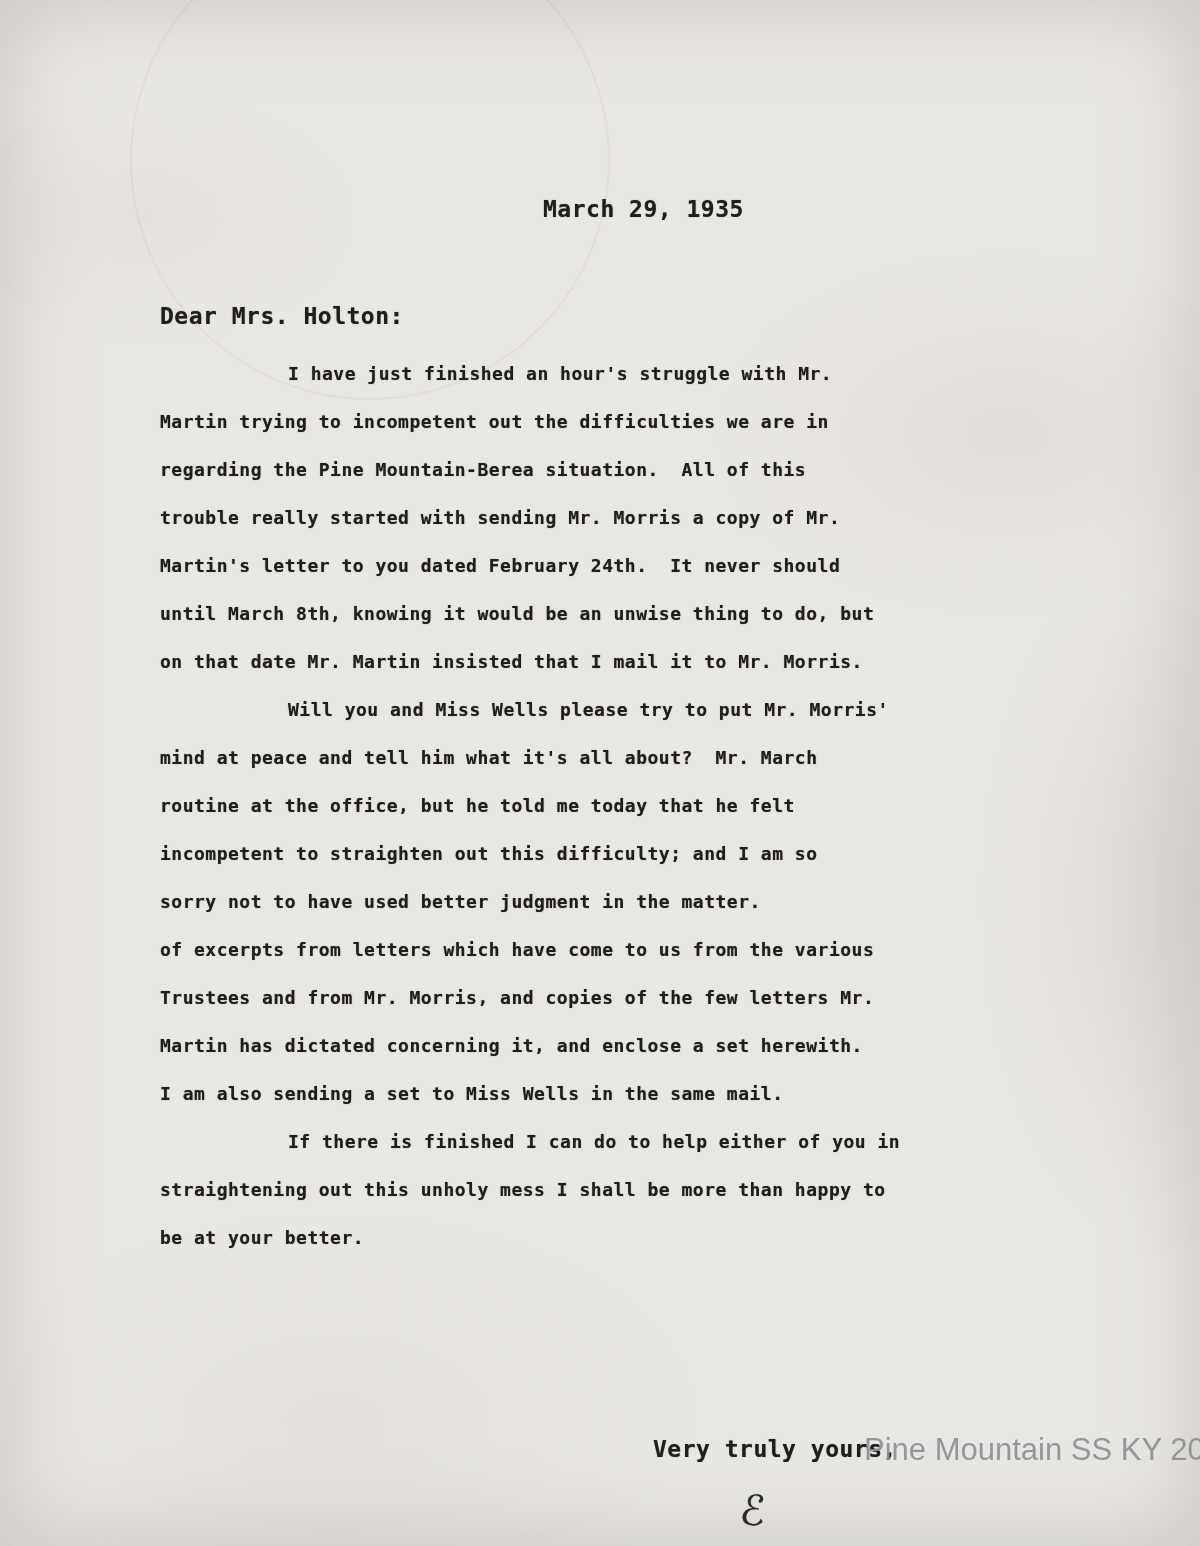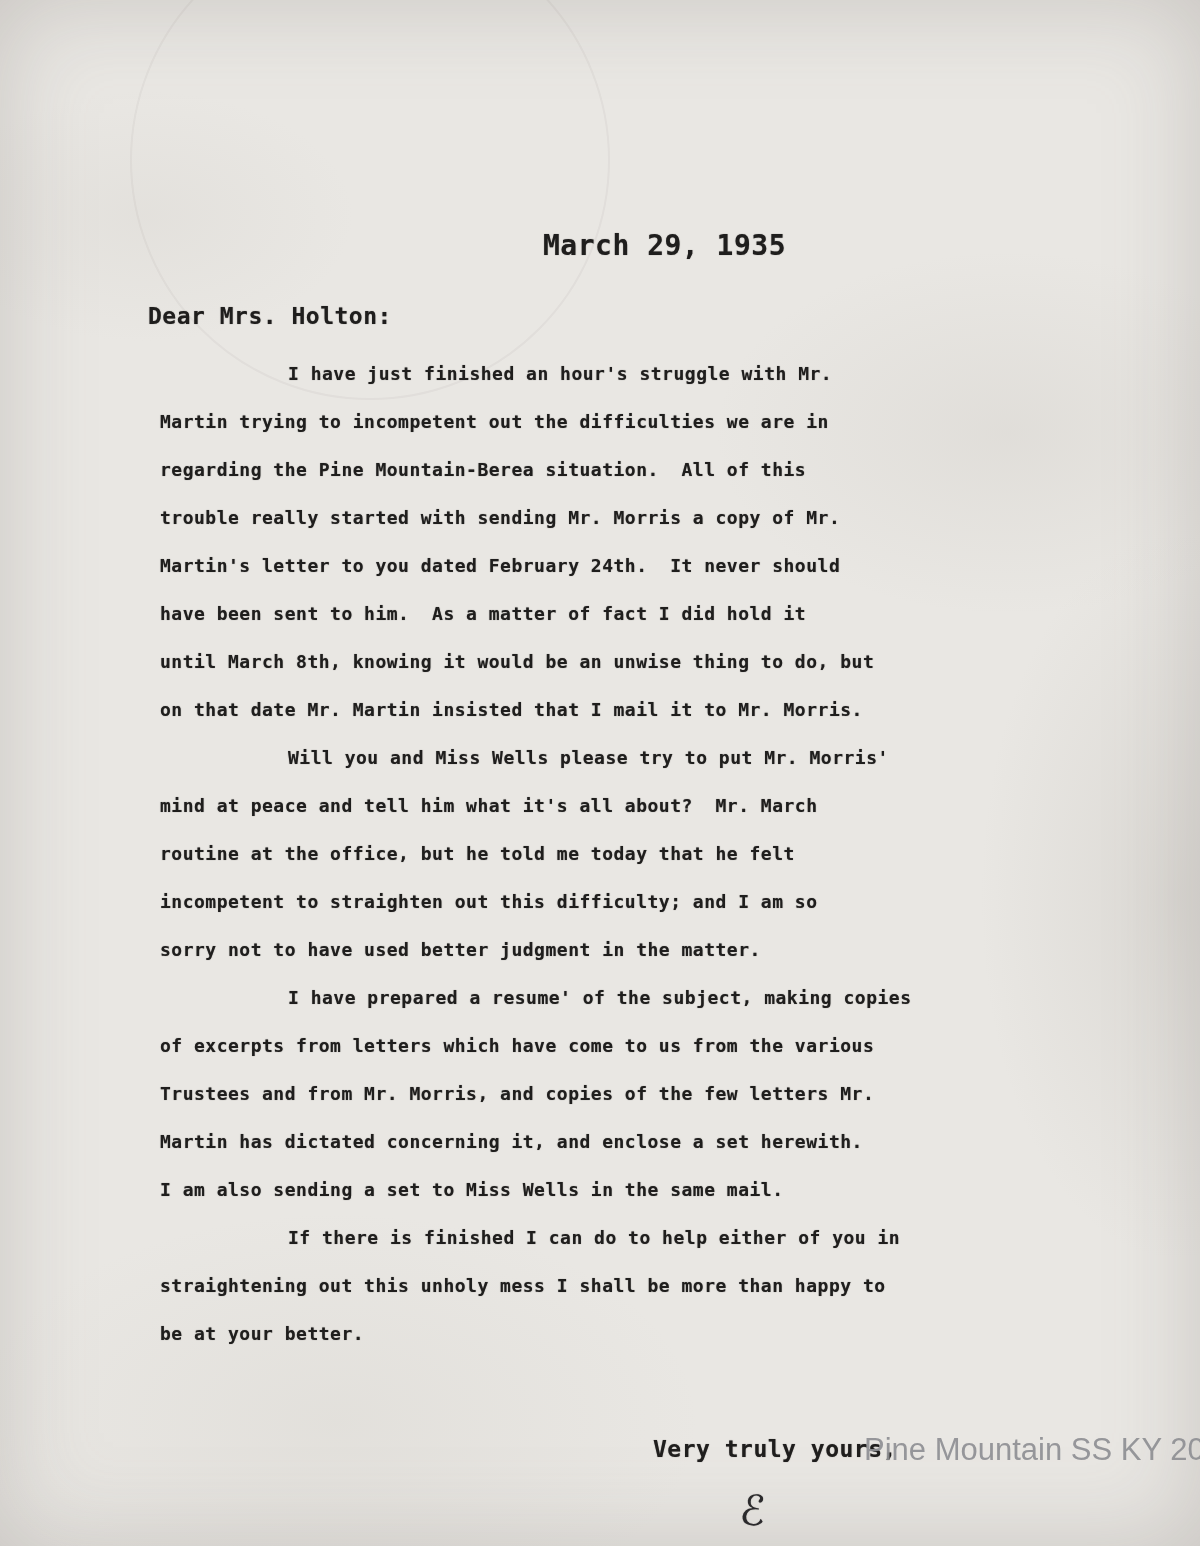--- a/index.html
+++ b/index.html
@@ -37,26 +37,26 @@
     border: 2px solid rgba(40,38,35,0.04);
     pointer-events: none;
   }
   .typewritten {
     font-weight: 700;
     letter-spacing: 0.5px;
     text-shadow: 0 0 1px rgba(30,28,26,0.55);
   }
   .date {
     position: absolute;
-    left: 543px; top: 229px;
-    font-size: 28px;
+    left: 543px; top: 196px;
+    font-size: 23px;
   }
   .salutation {
     position: absolute;
-    left: 148px; top: 303px;
+    left: 160px; top: 303px;
     font-size: 23px;
   }
   .letter-body {
     position: absolute;
     left: 160px; top: 350px;
     width: 960px;
     font-size: 18px;
   }
   .letter-body .line {
     white-space: pre;
@@ -99,29 +99,27 @@
   <div class="date typewritten">March 29, 1935</div>
 
   <div class="salutation typewritten">Dear Mrs. Holton:</div>
 
   <div class="letter-body typewritten">
       <div class="line indent">I have just finished an hour's struggle with Mr.</div>
       <div class="line">Martin trying to incompetent out the difficulties we are in</div>
       <div class="line">regarding the Pine Mountain-Berea situation.  All of this</div>
       <div class="line">trouble really started with sending Mr. Morris a copy of Mr.</div>
       <div class="line">Martin's letter to you dated February 24th.  It never should</div>
-      <div class="line">have been sent to him.  As a matter of fact I did hold it</div>
       <div class="line">until March 8th, knowing it would be an unwise thing to do, but</div>
       <div class="line">on that date Mr. Martin insisted that I mail it to Mr. Morris.</div>
       <div class="line indent">Will you and Miss Wells please try to put Mr. Morris'</div>
       <div class="line">mind at peace and tell him what it's all about?  Mr. March</div>
       <div class="line">routine at the office, but he told me today that he felt</div>
       <div class="line">incompetent to straighten out this difficulty; and I am so</div>
       <div class="line">sorry not to have used better judgment in the matter.</div>
-      <div class="line indent">I have prepared a resume' of the subject, making copies</div>
       <div class="line">of excerpts from letters which have come to us from the various</div>
       <div class="line">Trustees and from Mr. Morris, and copies of the few letters Mr.</div>
       <div class="line">Martin has dictated concerning it, and enclose a set herewith.</div>
       <div class="line">I am also sending a set to Miss Wells in the same mail.</div>
       <div class="line indent">If there is finished I can do to help either of you in</div>
       <div class="line">straightening out this unholy mess I shall be more than happy to</div>
       <div class="line">be at your better.</div>
     </div>
 
   <div class="closing typewritten">Very truly yours,</div>

